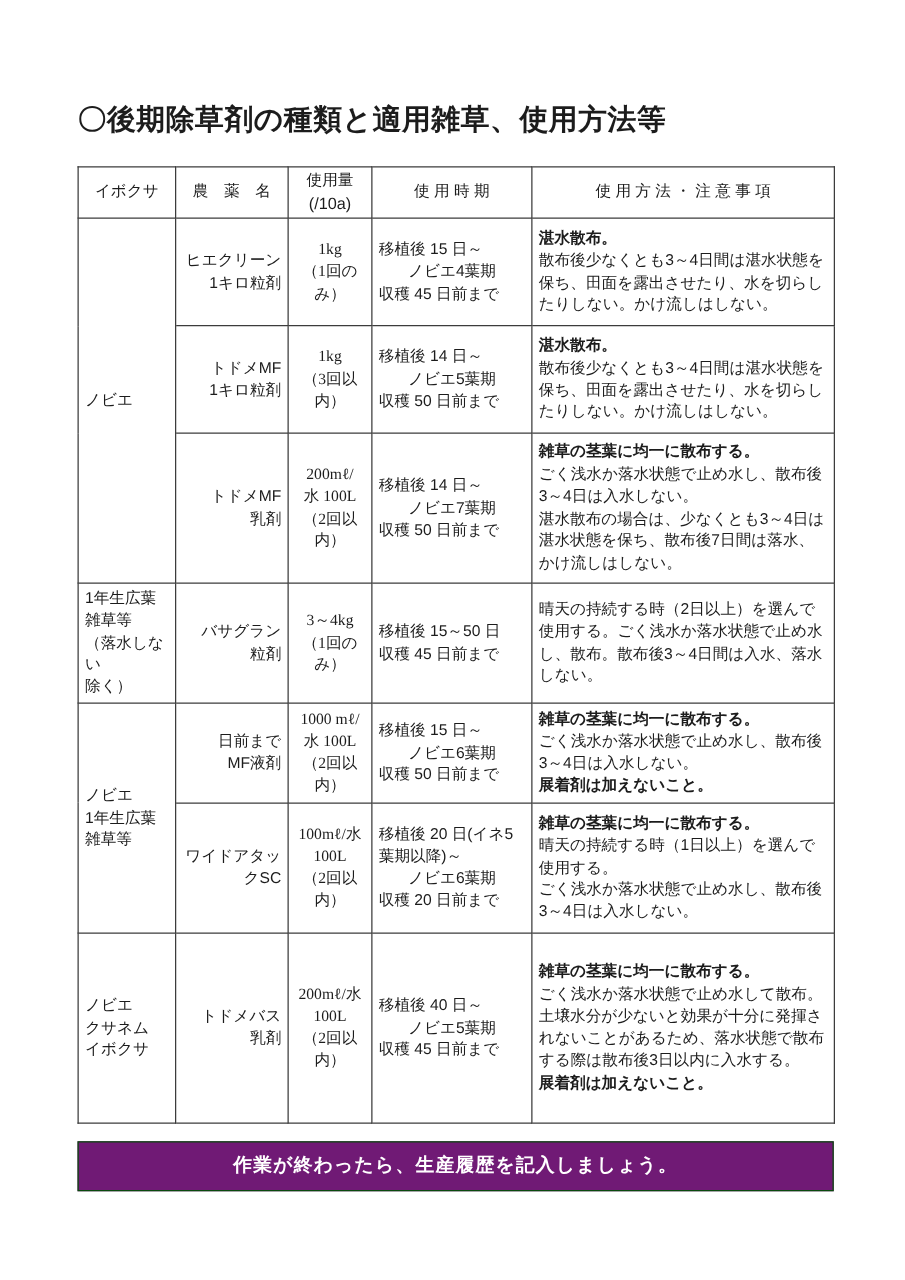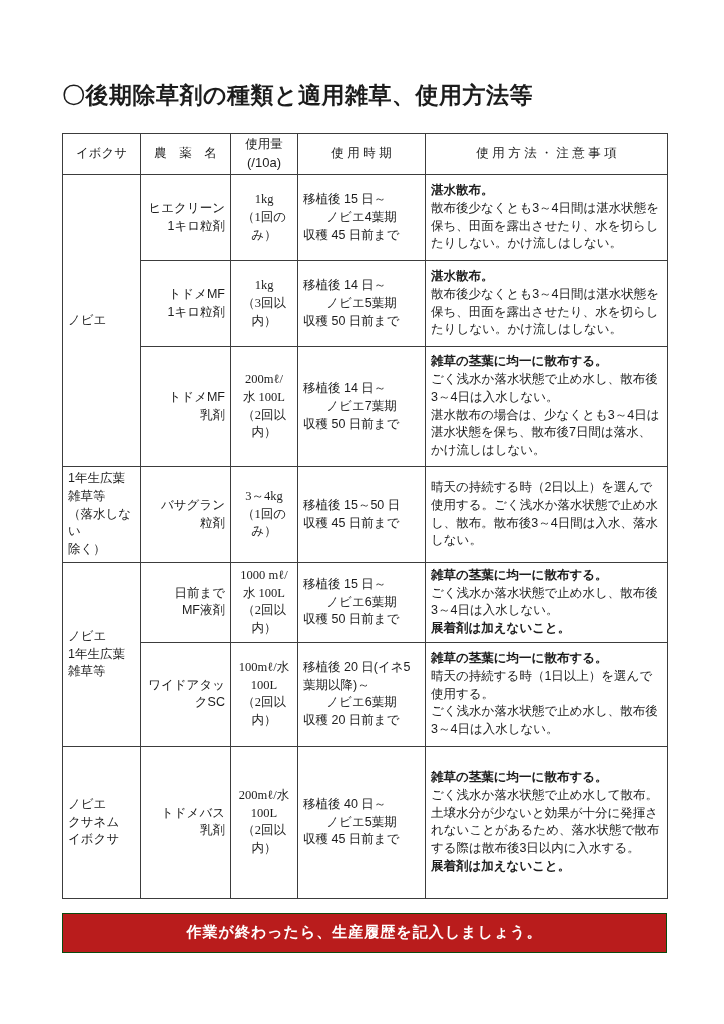--- a/index.html
+++ b/index.html
@@ -238,15 +238,15 @@
           </td>
           <td class="c-notes">
             <p class="note-p bold">雑草の茎葉に均一に散布する。</p>
             <p class="note-p">ごく浅水か落水状態で止め水して散布。土壌水分が少ないと効果が十分に発揮されないことがあるため、落水状態で散布する際は散布後3日以内に入水する。</p>
             <p class="note-p bold">展着剤は加えないこと。</p>
           </td>
         </tr>
       </tbody>
   </table>
 
-  <div class="banner" style="background: #b91c1c; color: rgb(255, 255, 255); border: 1px solid rgb(10, 74, 14);">作業が終わったら、生産履歴を記入しましょう。</div>
+  <div class="banner" style="background: #701a75; color: rgb(255, 255, 255); border: 1px solid rgb(10, 74, 14);">作業が終わったら、生産履歴を記入しましょう。</div>
 
 </div>
 
 </body></html>

